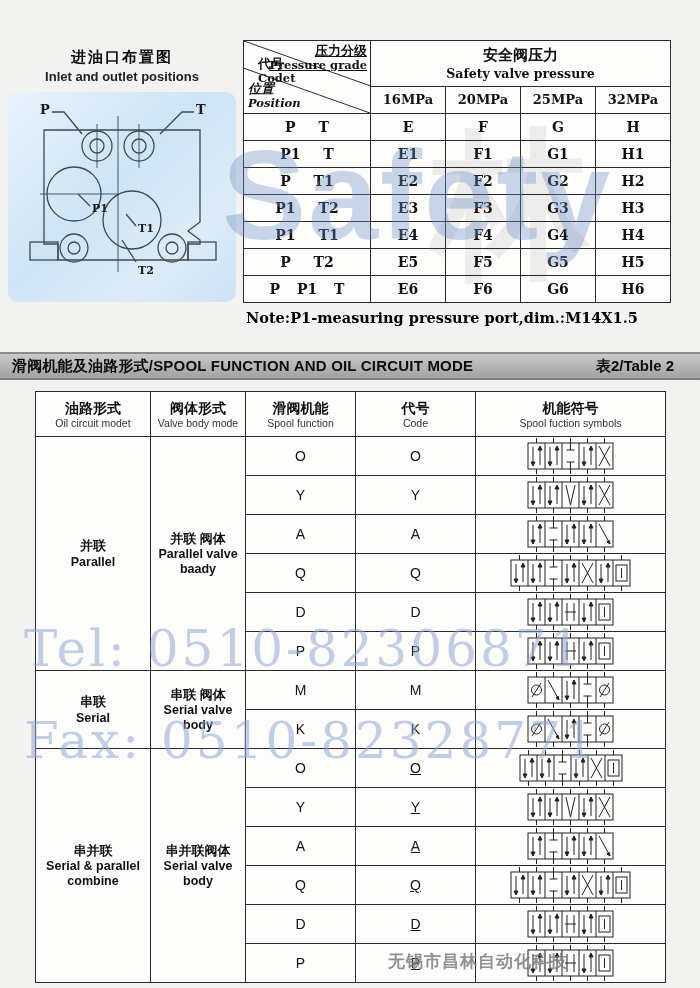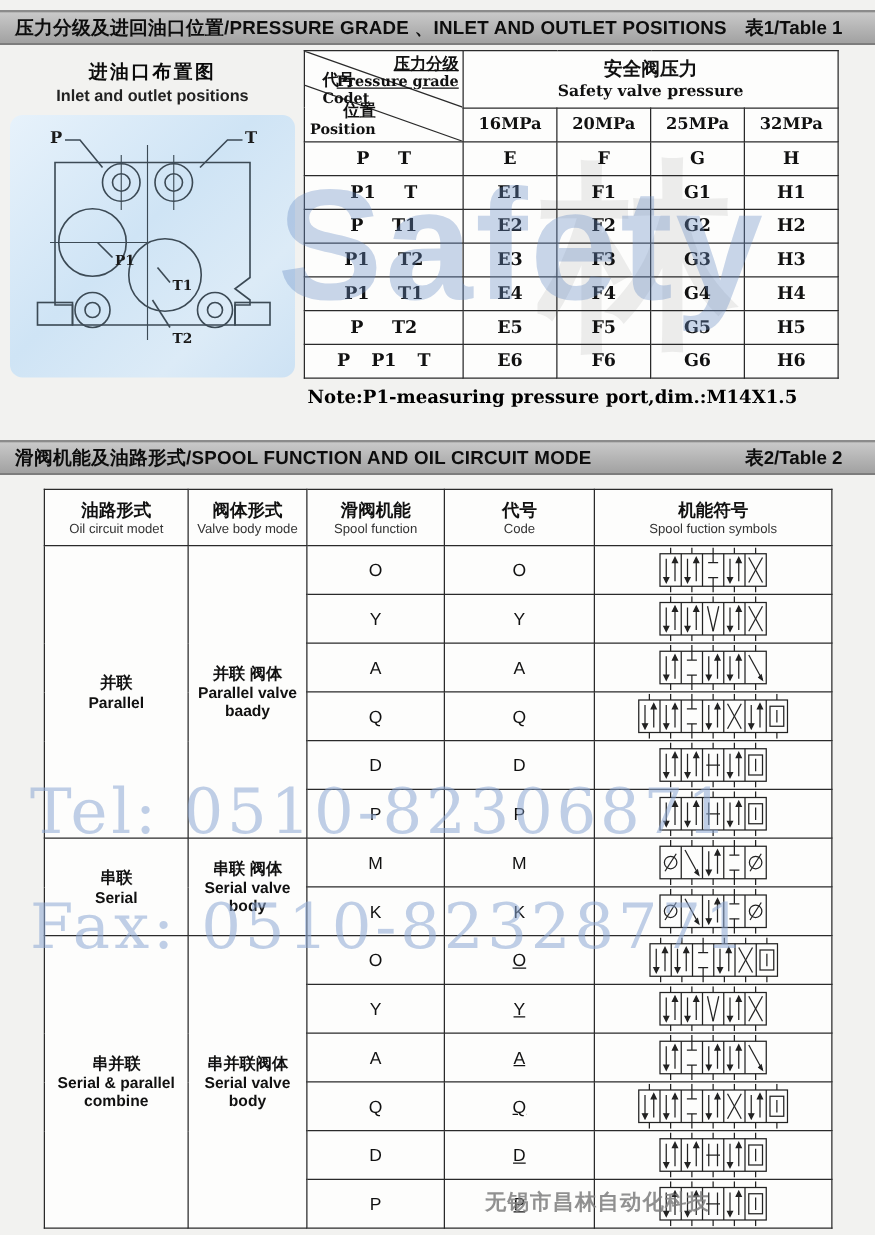--- a/index.html
+++ b/index.html
@@ -26,21 +26,21 @@
   .t1 tr.d td{height:26px;}
   .t1 .pos{word-spacing:18px;}
   .t1 .zh{font-family:"Liberation Sans",sans-serif;font-weight:bold;font-size:15px;}
   .t1 .en{font-family:"DejaVu Serif",serif;font-weight:600;font-size:12.5px;}
 
   .corner{position:relative;}
   .corner svg{position:absolute;left:0;top:0;width:100%;height:100%;}
   .corner .lab{position:absolute;line-height:1.15;}
   .corner .c-code{left:14px;top:16px;text-align:left;}
   .corner .c-grade{right:3px;top:3px;text-align:right;text-decoration:underline;}
-  .corner .c-pos{left:4px;bottom:3px;text-align:right;}
+  .corner .c-pos{left:4px;bottom:3px;text-align:left;font-style:italic;}
   .corner .zh2{font-family:"Liberation Sans",sans-serif;font-weight:bold;font-size:13px;display:block;}
   .corner .en2{font-family:"DejaVu Serif",serif;font-weight:600;font-size:11.5px;display:block;}
 
   .note{position:absolute;left:246px;top:309px;color:#000;
         font-family:"DejaVu Serif",serif;font-weight:bold;}
   .note .n1{font-size:15px;line-height:1.2;}
   .note .n2{font-size:14.5px;line-height:1.25;}
 
   .t2{position:absolute;left:35px;top:391px;width:630px;}
   .t2 td{height:38px;}
@@ -72,24 +72,20 @@
           color:rgba(141,168,211,0.55);letter-spacing:3px;}
   .wm-fax{left:24px;top:712px;font-family:"DejaVu Serif",serif;font-size:50px;
           color:rgba(141,168,211,0.55);letter-spacing:3px;}
   .wm-co{left:388px;top:950px;font-size:17px;font-weight:600;color:rgba(125,125,125,0.85);letter-spacing:1px;}
 </style>
 </head>
 <body>
 
 <div class="page">
 
-  <div class="bar" style="top:8px;">
-    <span class="t">压力分级及进回油口位置/PRESSURE GRADE 、INLET AND OUTLET POSITIONS</span>
-    <span class="r">表1/Table 1</span>
-  </div>
 
   <div class="diag-title">
     <div class="dzh">进油口布置图</div>
     <div class="den">Inlet and outlet positions</div>
   </div>
   <div class="diag-panel">
     <svg width="220" height="205" viewBox="0 0 220 205">
       <g fill="none" stroke="#3c4a55" stroke-width="1.3">
         <path d="M32,36 H188 V128 L176,137 188,146 V150 H176 V166 H46 V150 H32 Z"></path>
         <rect x="18" y="148" width="28" height="18"></rect>

